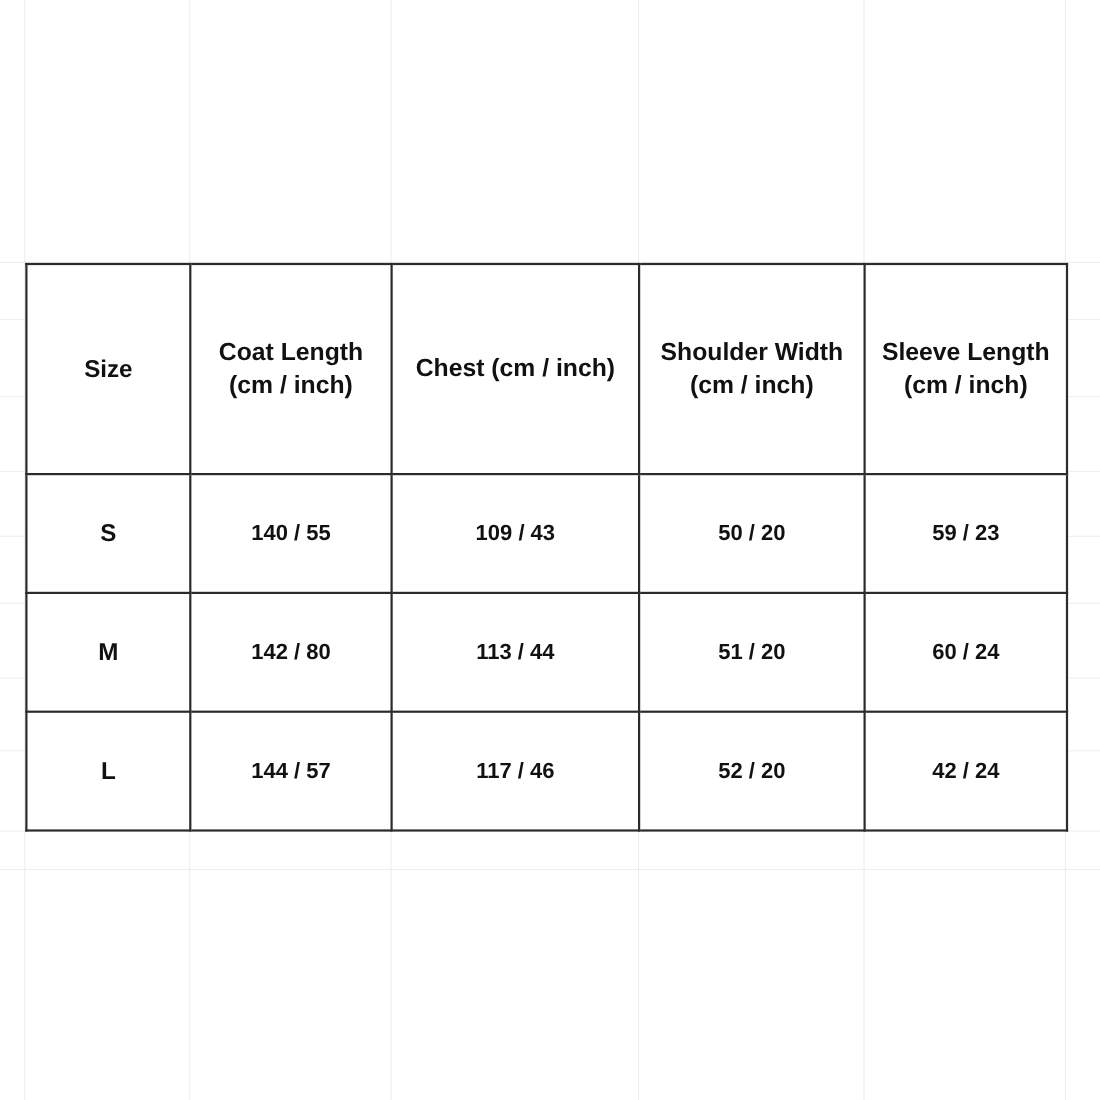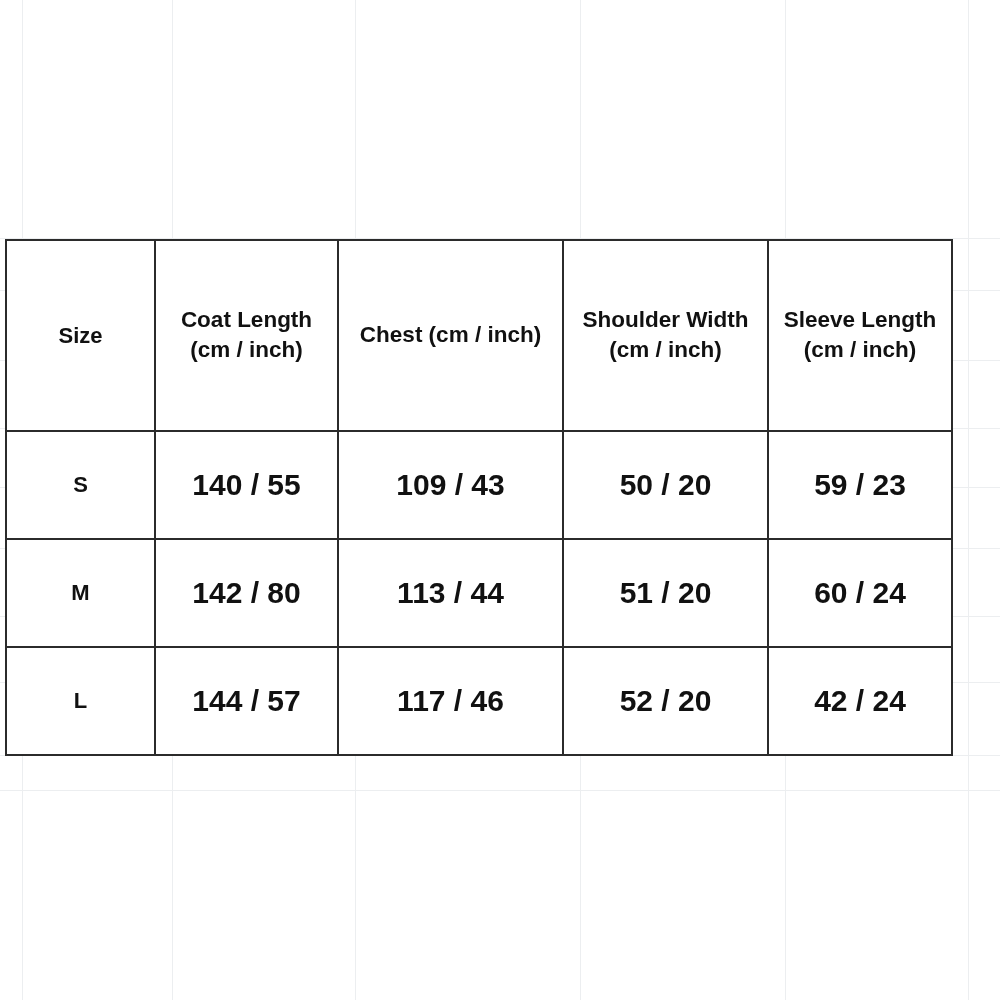--- a/index.html
+++ b/index.html
@@ -36,21 +36,21 @@
     position: absolute;
     left: 0;
     height: 1px;
     width: 1000px;
     background: #eceef0;
   }
 
   
   #chart-wrap {
     position: absolute;
-    left: 5px;
+    left: 23px;
     top: 239px;
     width: 946px;
     height: 517px;
     z-index: 2;
   }
 
   table.size-chart {
     border-collapse: collapse;
     width: 946px;
     height: 517px;
@@ -80,21 +80,21 @@
     font-size: 22.5px;
     line-height: 1.34;
   }
   tr.header-row td.size-head {
     font-size: 22px;
   }
 
   
   tr.data-row td {
     height: 66px;
-    font-size: 30px;
+    font-size: 20px;
     line-height: 1.2;
   }
   tr.data-row td.size-cell {
     font-size: 22px;
   }
 
   .hdr-line { display: block; white-space: nowrap; }
 </style>
 </head>
 <body>

